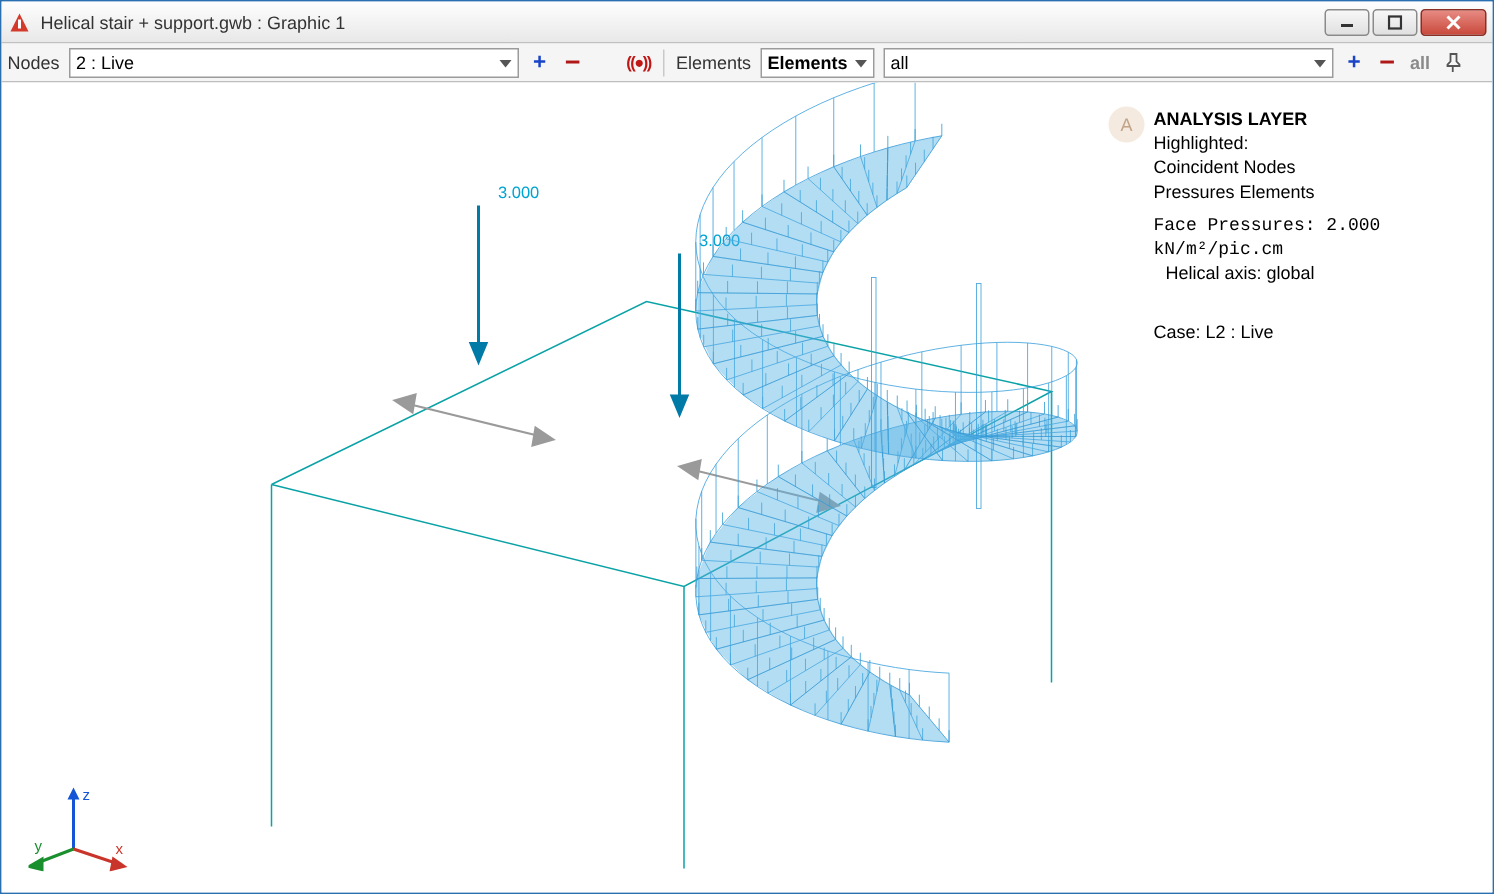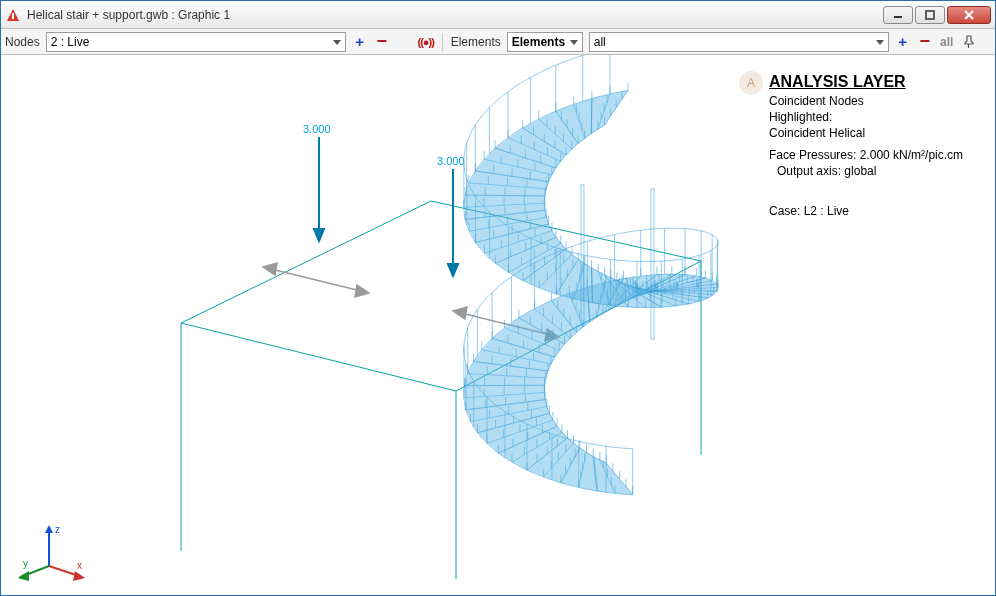--- a/index.html
+++ b/index.html
@@ -101,42 +101,42 @@
   }
   .overlay-right {
     position:absolute;
     top: 16px; right: 10px;
     width: 216px;
     color:#000;
     line-height: 1.35;
   }
   .overlay-right .hdr {
     font-weight: bold;
-    font-size: 16px;
-    text-decoration: underline;
+    font-size: 12px;
   }
   .overlay-right .indent { padding-left: 8px; }
   .a-badge {
     position:absolute;
     top: 16px; right: 232px;
     width: 24px; height: 24px;
     border-radius: 50%;
     background: #f5eae0;
     color: #c2a488;
     display:flex; align-items:center; justify-content:center;
     font-size: 12px;
   }
   .triad {
     position:absolute;
     left: 18px; bottom: 14px;
   }
   .load-label {
     position:absolute;
     color:#00a4d2;
     font-size: 11px;
+    margin-left: 29px;
   }
   
   .box-line { stroke:#0aa2a6; stroke-width:1; fill:none; }
   .helix    { stroke:#3aa0dc; stroke-width:0.6; fill:none; opacity:0.9; }
   .helix-fill { fill:#58b4e6; stroke:#3496cf; stroke-width:0.4; opacity:0.45; }
   .dense { stroke:#1e94cf; stroke-width:0.5; }
   .arrow { stroke:#007aa6; stroke-width:2; fill:#007aa6; }
   .arrow-grey { stroke:#9a9a9a; stroke-width:1.4; fill:#9a9a9a; }
 </style>
 </head>
@@ -770,22 +770,22 @@
       <polygon points="-2,57 10,50 10,60" fill="#1a8f2e"></polygon>
       <text x="4" y="46" fill="#1a8f2e" font-size="10">y</text>
     </svg>
 
     <div class="a-badge">
         <span>A</span>
       </div>
 
     <div class="overlay-right">
       <div class="hdr">ANALYSIS LAYER</div>
+      <div>Highlighted:</div>
       <div>Coincident Nodes</div>
-      <div>Highlighted:</div>
-      <div>Coincident Helical</div>
-      <div style="margin-top:6px;">Face Pressures: 2.000 kN/m²/pic.cm</div>
-      <div class="indent">Output axis: global</div>
+      <div>Pressures Elements</div>
+      <div style="margin-top:6px;font-family:Liberation Mono, monospace;">Face Pressures: 2.000 kN/m²/pic.cm</div>
+      <div class="indent">Helical axis: global</div>
       <div style="margin-top:23px;">Case: L2 : Live</div>
     </div>
 
   </div>
 </div>
 
 </body></html>

